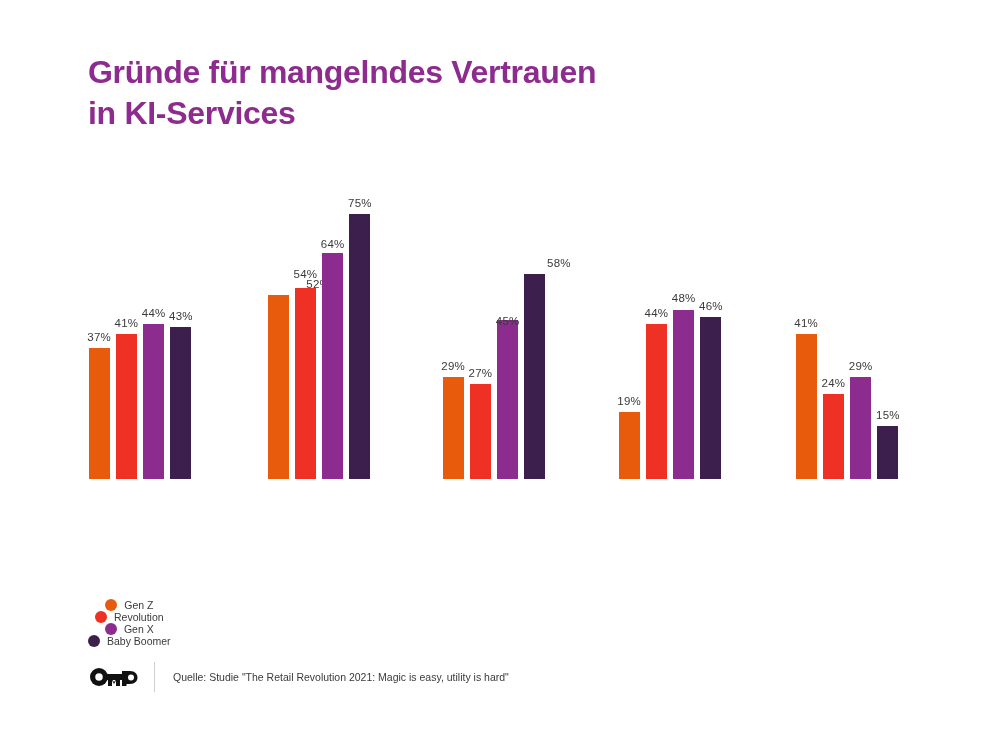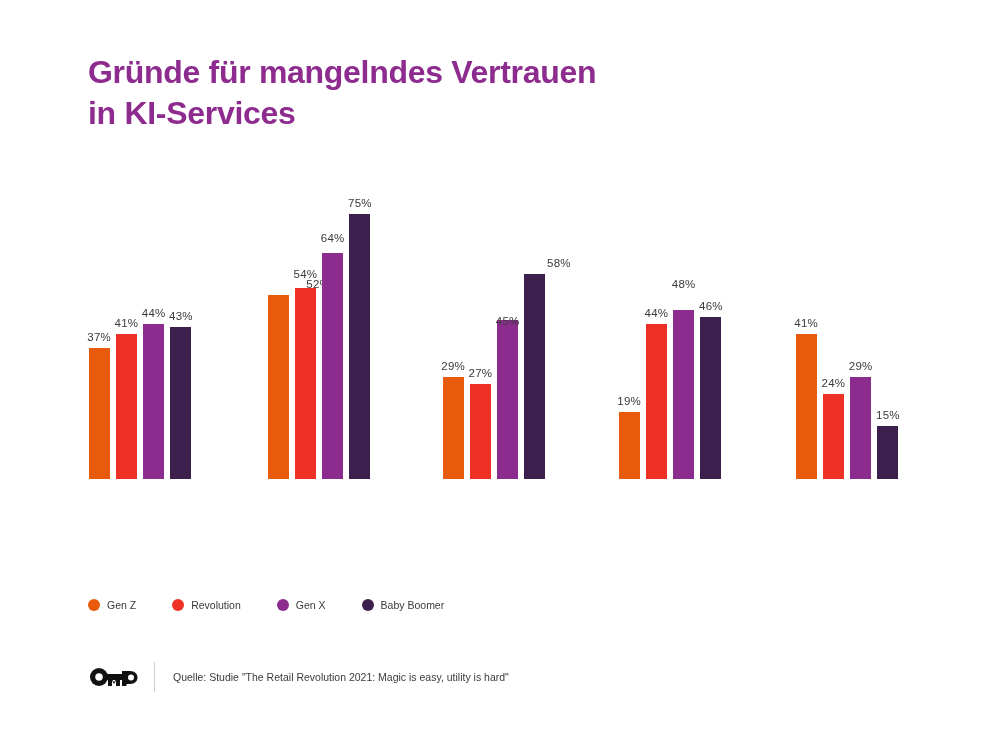--- a/index.html
+++ b/index.html
@@ -87,20 +87,21 @@
   }
 
   
   #legend {
     position: absolute;
     left: 88px;
     top: 599px;
     display: flex;
     align-items: center;
     gap: 0px;
+    flex-direction: column;
   }
   .legend-item {
     display: flex;
     align-items: center;
     margin-right: 36px;
   }
   .legend-swatch {
     width: 12px;
     height: 12px;
     border-radius: 50%;
@@ -175,21 +176,21 @@
         <div class="bars">
           <div class="bar-wrap">
             <div class="bar-value" style="bottom: 188.56px; margin-left: 40px;">52%</div>
             <div class="bar" title="Gen Z: 52%" style="height: 183.56px; background: rgb(232, 91, 12);"></div>
           </div>
           <div class="bar-wrap">
             <div class="bar-value" style="bottom: 199px; margin-top: 40px;">54%</div>
             <div class="bar" title="Millennials: 54%" style="height: 190.62px; background: rgb(238, 49, 36);"></div>
           </div>
           <div class="bar-wrap">
-            <div class="bar-value" style="bottom: 235px;">64%</div>
+            <div class="bar-value" style="bottom: 229px;">64%</div>
             <div class="bar" title="Gen X: 64%" style="height: 225.92px; background: rgb(139, 44, 142);"></div>
           </div>
           <div class="bar-wrap">
             <div class="bar-value" style="bottom: 269.75px;">75%</div>
             <div class="bar" title="Baby Boomer: 75%" style="height: 264.75px; background: rgb(61, 31, 78);"></div>
           </div>
         </div>
       </div>
       <div class="group" style="left: 442px;">
         <div class="bars">
@@ -215,21 +216,21 @@
         <div class="bars">
           <div class="bar-wrap">
             <div class="bar-value" style="bottom: 72.07px;">19%</div>
             <div class="bar" title="Gen Z: 19%" style="height: 67.07px; background: rgb(232, 91, 12);"></div>
           </div>
           <div class="bar-wrap">
             <div class="bar-value" style="bottom: 160.32px;">44%</div>
             <div class="bar" title="Millennials: 44%" style="height: 155.32px; background: rgb(238, 49, 36);"></div>
           </div>
           <div class="bar-wrap">
-            <div class="bar-value" style="bottom: 189px;">48%</div>
+            <div class="bar-value" style="bottom: 175px;">48%</div>
             <div class="bar" title="Gen X: 48%" style="height: 169.44px; background: rgb(139, 44, 142);"></div>
           </div>
           <div class="bar-wrap">
             <div class="bar-value" style="bottom: 167.38px;">46%</div>
             <div class="bar" title="Baby Boomer: 46%" style="height: 162.38px; background: rgb(61, 31, 78);"></div>
           </div>
         </div>
       </div>
       <div class="group" style="left: 795px;">
         <div class="bars">

